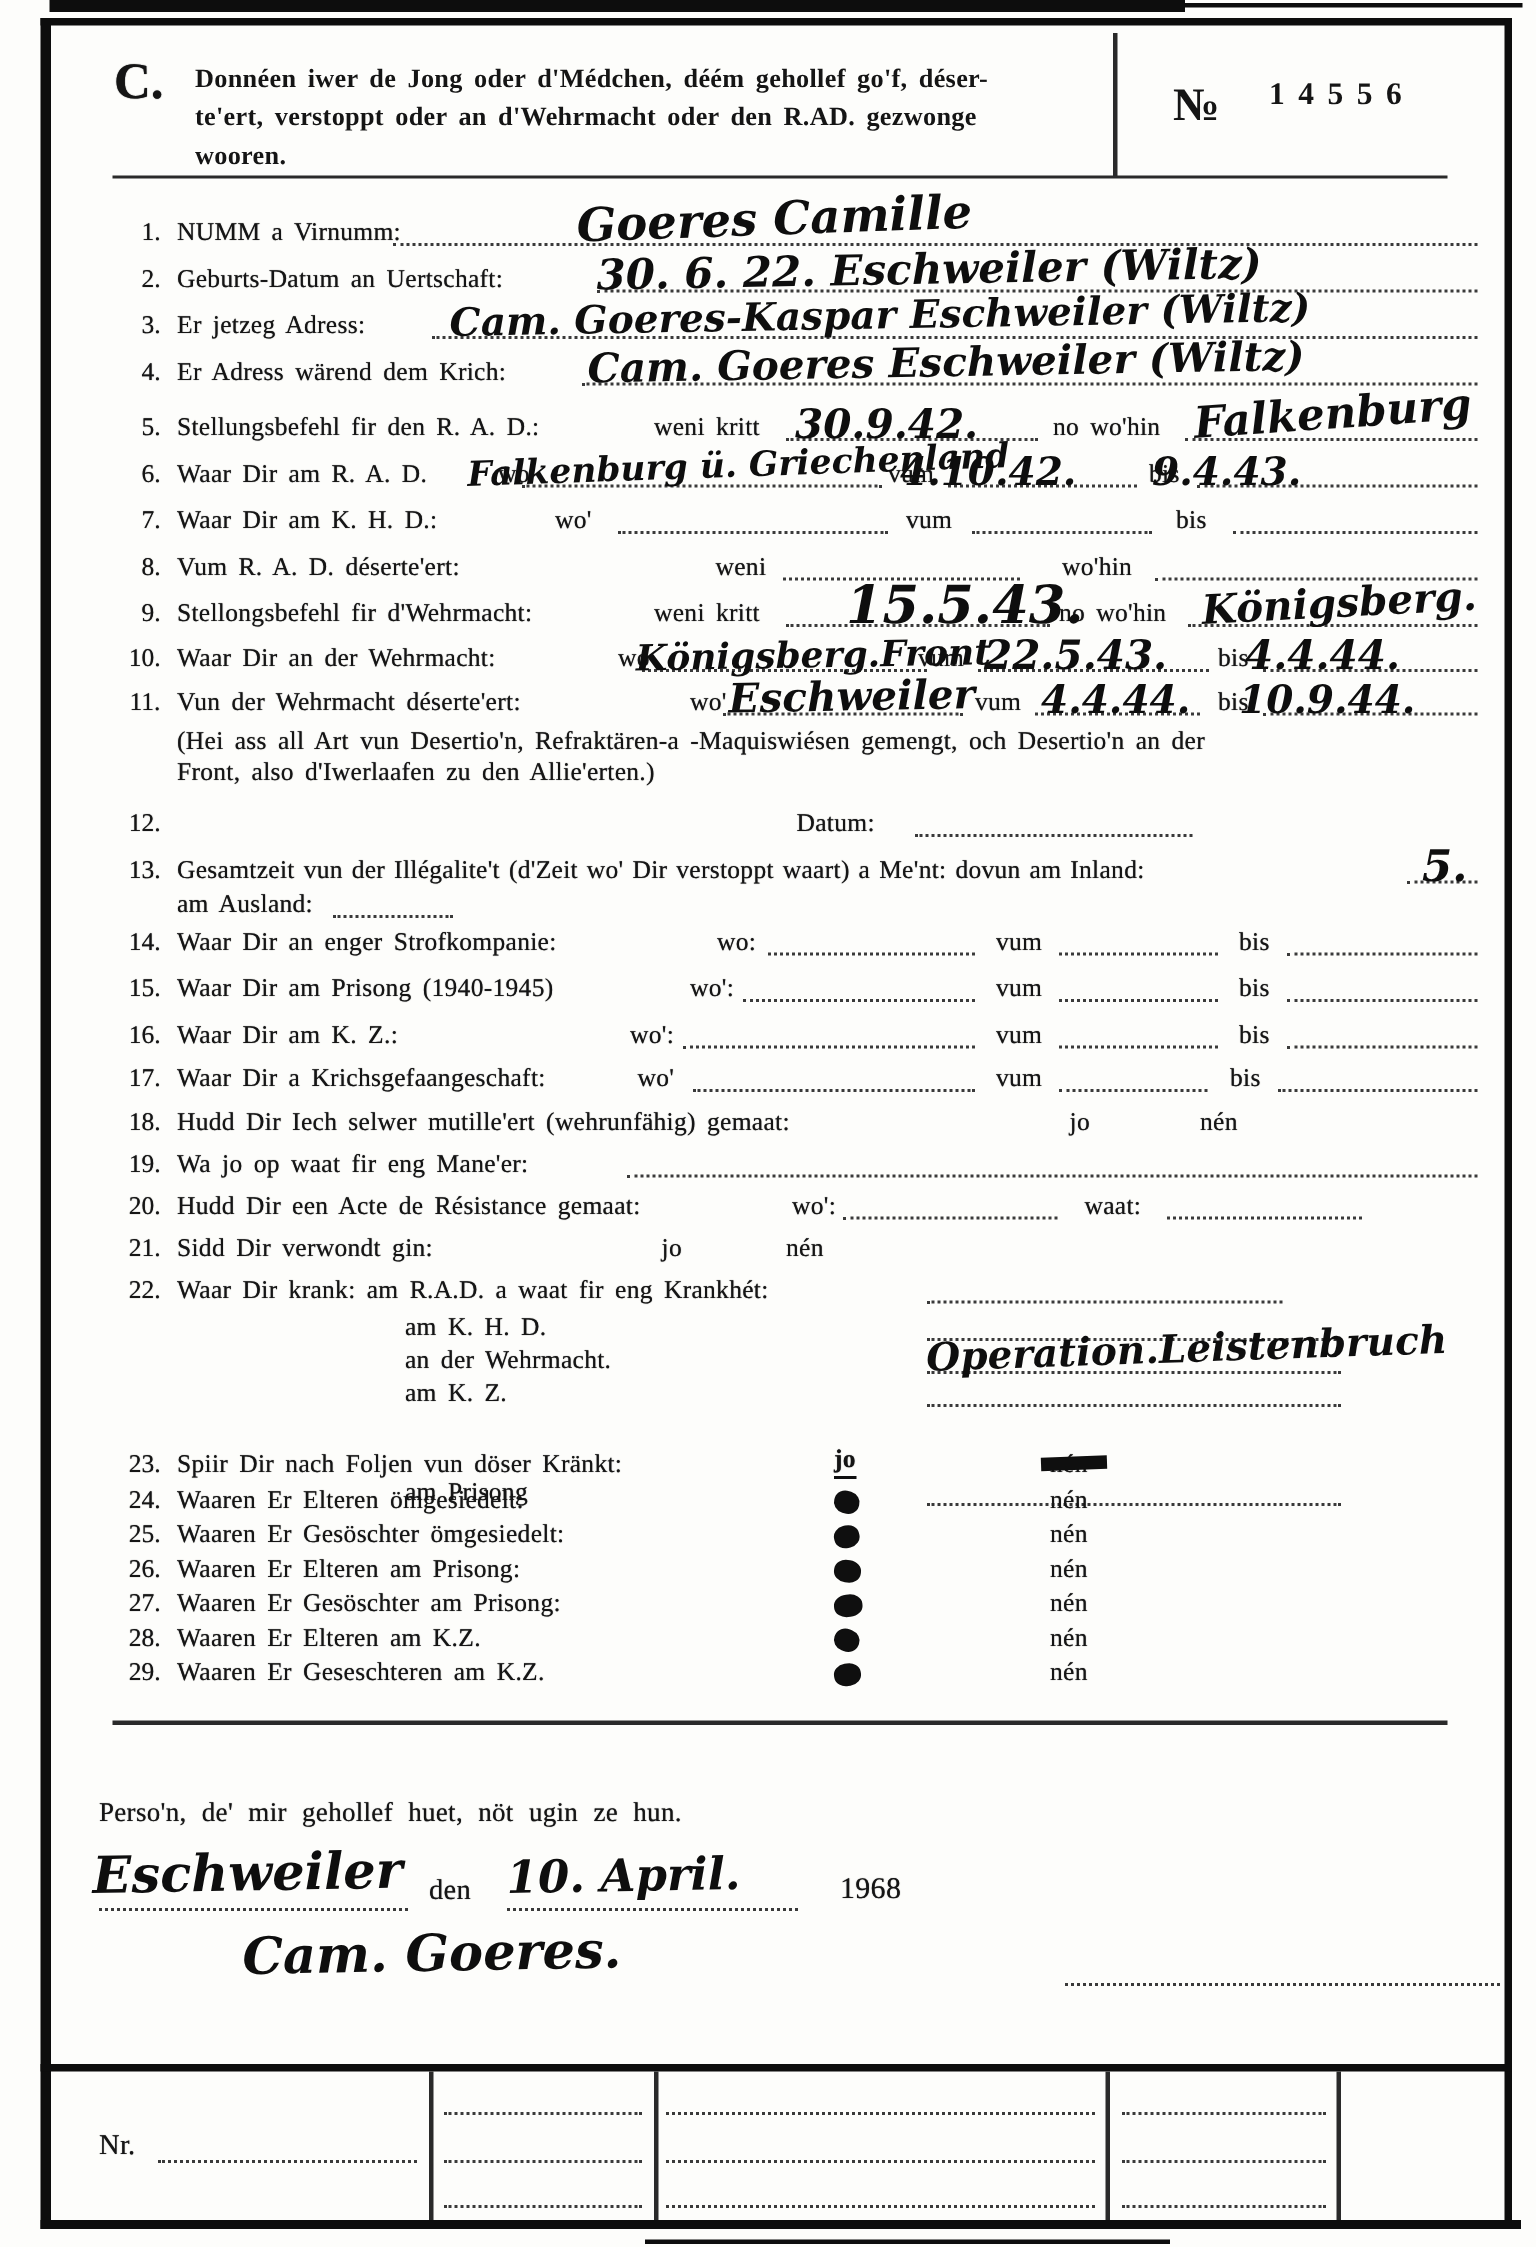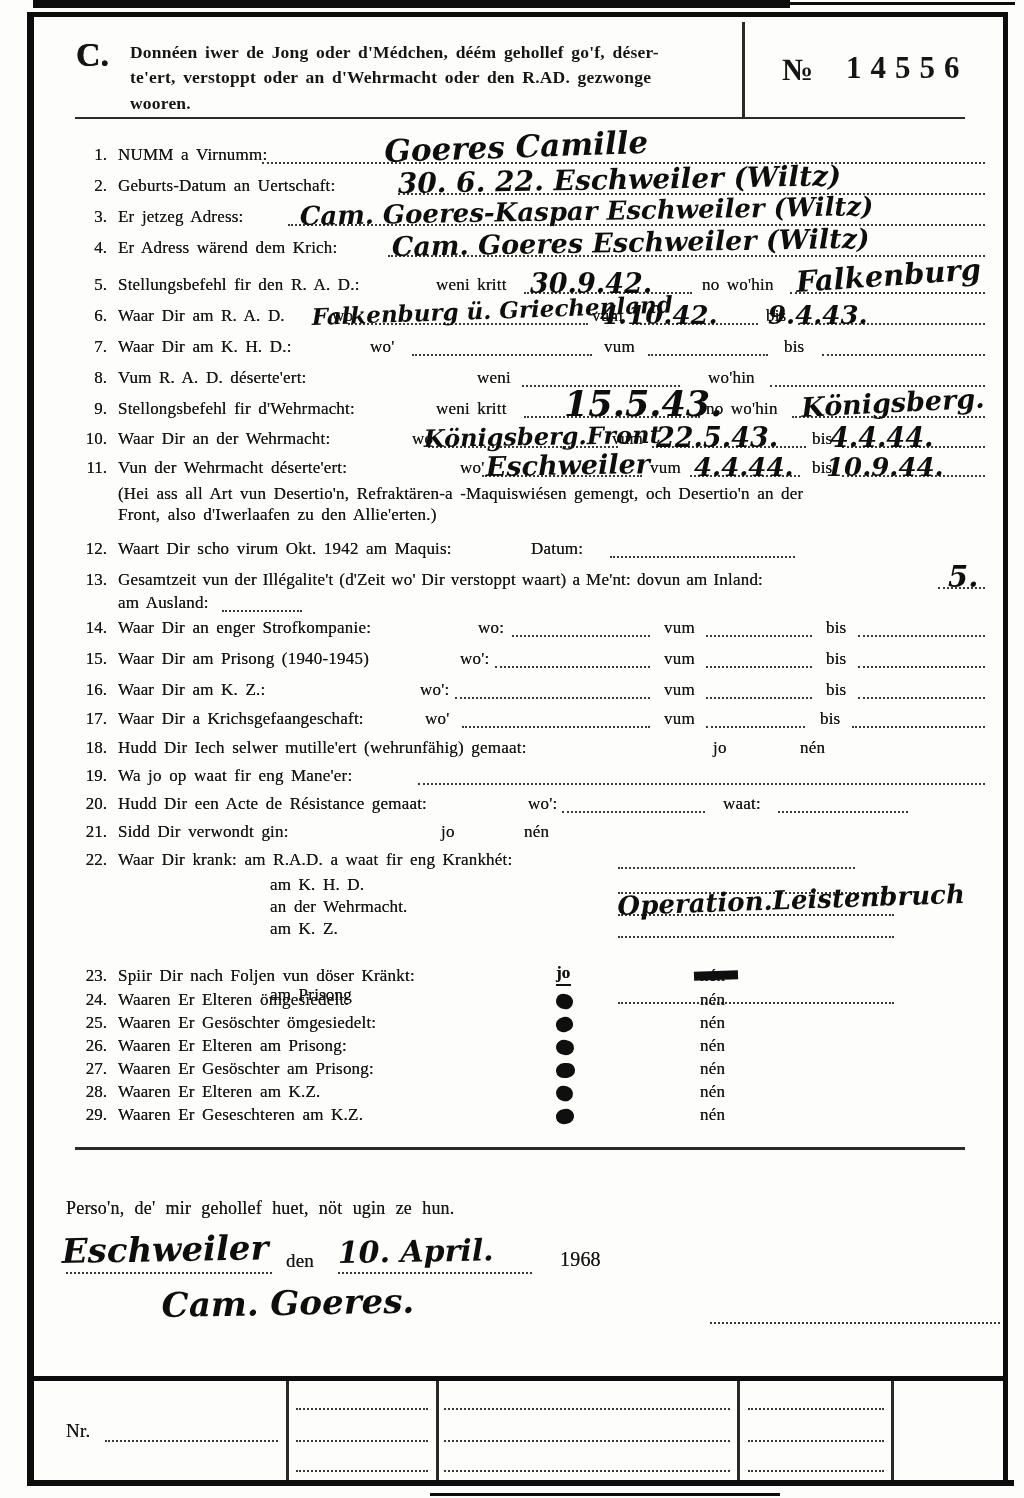--- a/index.html
+++ b/index.html
@@ -19,21 +19,21 @@
   .dots{position:absolute;bottom:3px;height:0;border-bottom:2px dotted #3a3a3a;}
   .hw{position:absolute;bottom:0;white-space:nowrap;line-height:1;color:#0e0e0e;
       font-family:"DejaVu Serif",serif;font-style:italic;font-weight:bold;transform-origin:left bottom;}
   .blob{position:absolute;background:#0f0f0f;border-radius:46%;}
   .strike{position:absolute;background:#0f0f0f;}
   .jo-underlined{border-bottom:2.5px solid #0f0f0f;padding-bottom:1px;}
   .header-letter{position:absolute;font-size:34px;font-weight:bold;text-shadow:0 0 .7px #000;}
   .header-text{position:absolute;font-size:17.5px;font-weight:bold;line-height:1.45;width:608px;
                white-space:pre-line;word-spacing:3px;letter-spacing:.2px;}
   .doc-no-sign{position:absolute;font-size:31px;font-weight:bold;}
-  .doc-no-val{position:absolute;font-size:31px;font-weight:bold;letter-spacing:9px;}
+  .doc-no-val{position:absolute;font-size:21px;font-weight:bold;letter-spacing:9px;}
   .para{position:absolute;font-size:18px;line-height:1.35;word-spacing:5.5px;letter-spacing:.2px;
         white-space:nowrap;text-shadow:0 0 .6px rgba(10,10,10,.8);}
 </style>
 </head>
 <body>
 
 <div id="page">
 
   <div class="artifact" style="left:33px;top:0;width:757px;height:8px"></div>
   <div class="artifact" style="left:790px;top:2px;width:225px;height:3px"></div>
@@ -163,21 +163,20 @@
   </div>
   <div class="row" style="top:479px">
     <span class="lbl" style="left:118px">(Hei ass all Art vun Desertio'n, Refraktären-a -Maquiswiésen gemengt, och Desertio'n an der</span>
   </div>
   <div class="row" style="top:500px">
     <span class="lbl" style="left:118px">Front, also d'Iwerlaafen zu den Allie'erten.)</span>
   </div>
 
   <div class="row" style="top:534px">
     <span class="num">12.</span>
-    <span class="lbl" style="left:118px">Waart Dir scho virum Okt. 1942 am Maquis:</span>
     <span class="lbl" style="left:531px">Datum:</span>
     <div class="dots" style="left:610px;width:185px"></div>
   </div>
 
   <div class="row" style="top:565px">
     <span class="num">13.</span>
     <span class="lbl" style="left:118px;word-spacing:1.5px">Gesamtzeit vun der Illégalite't (d'Zeit wo' Dir verstoppt waart) a Me'nt: dovun am Inland:</span>
     <div class="dots" style="left:938px;width:47px"></div>
     <span class="hw" style="left:948px;font-size:29px">5.</span>
   </div>

